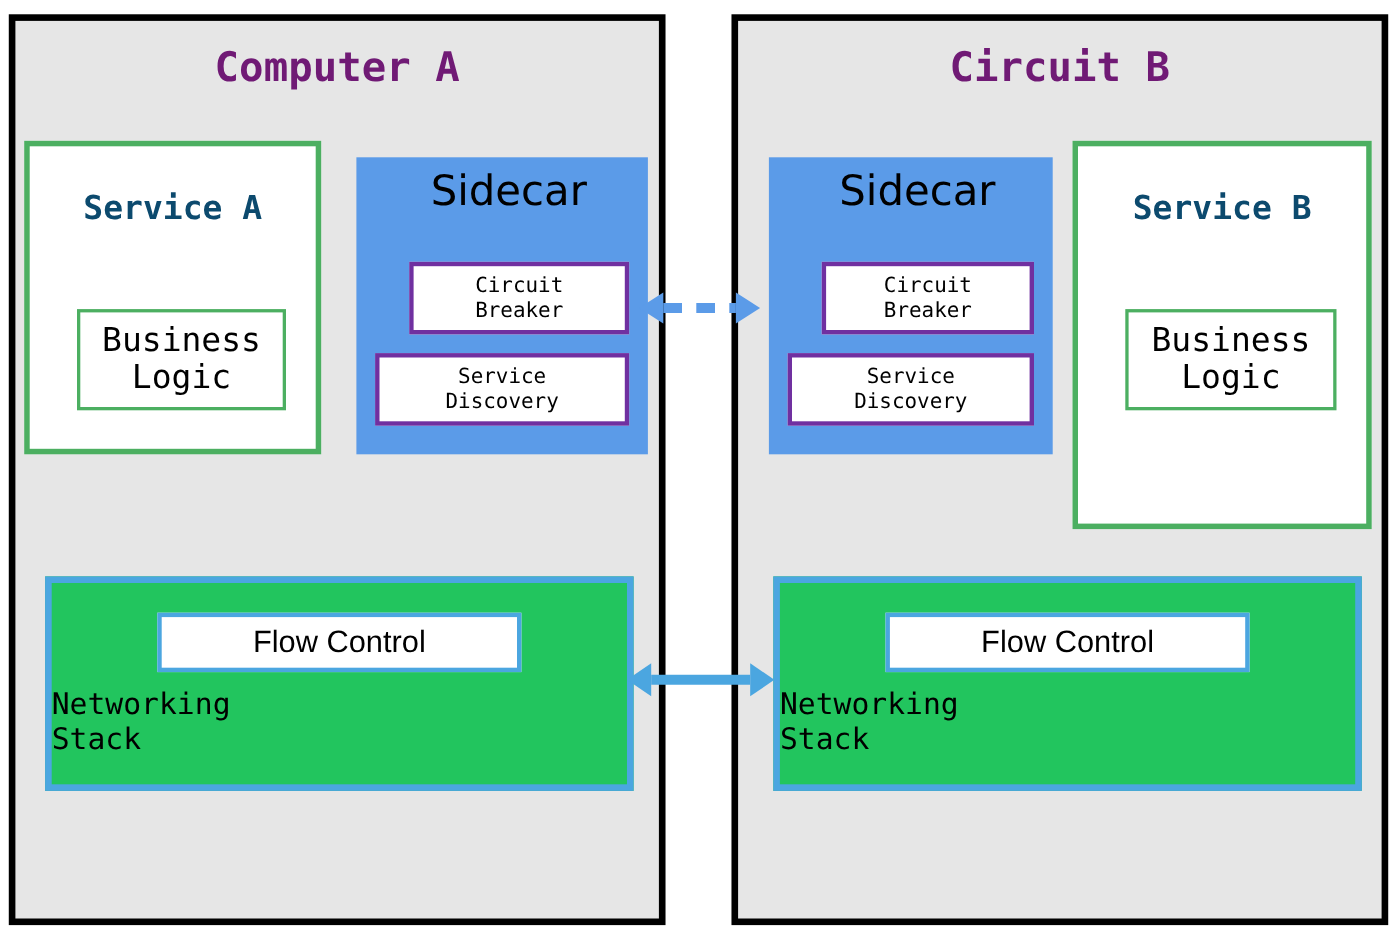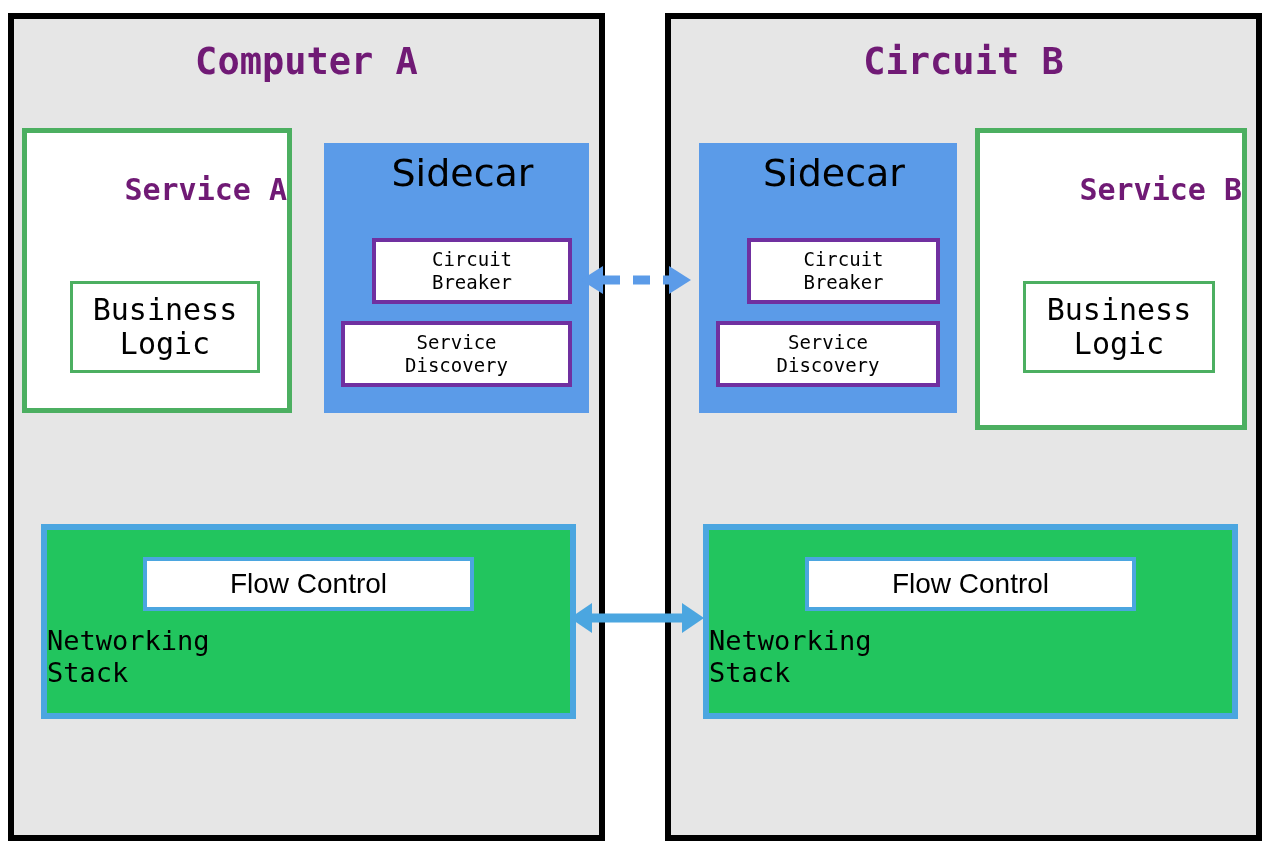--- a/index.html
+++ b/index.html
@@ -44,31 +44,31 @@
   }
 
   
   .service-box {
     position: absolute;
     background: #ffffff;
     border: 5px solid #4CAF61;
     box-sizing: border-box;
   }
   #service-a-box { left: 22px;  top: 128px; width: 270px; height: 285px; }
-  #service-b-box { left: 975px; top: 128px; width: 272px; height: 302px; }
+  #service-b-box { left: 975px; top: 128px; width: 272px; height: 353px; }
 
   .service-title {
     position: absolute;
     left: 0; right: 0;
     top: 42px;
-    text-align: right;
+    text-align: center;
     font-family: "DejaVu Sans Mono", monospace;
     font-size: 30px;
     font-weight: 700;
-    color: #701a75;
+    color: #0c4a6e;
     line-height: 1;
   }
 
   .business-logic {
     position: absolute;
     left: 43px;
     right: 27px;
     top: 148px;
     height: 92px;
     background: #ffffff;

